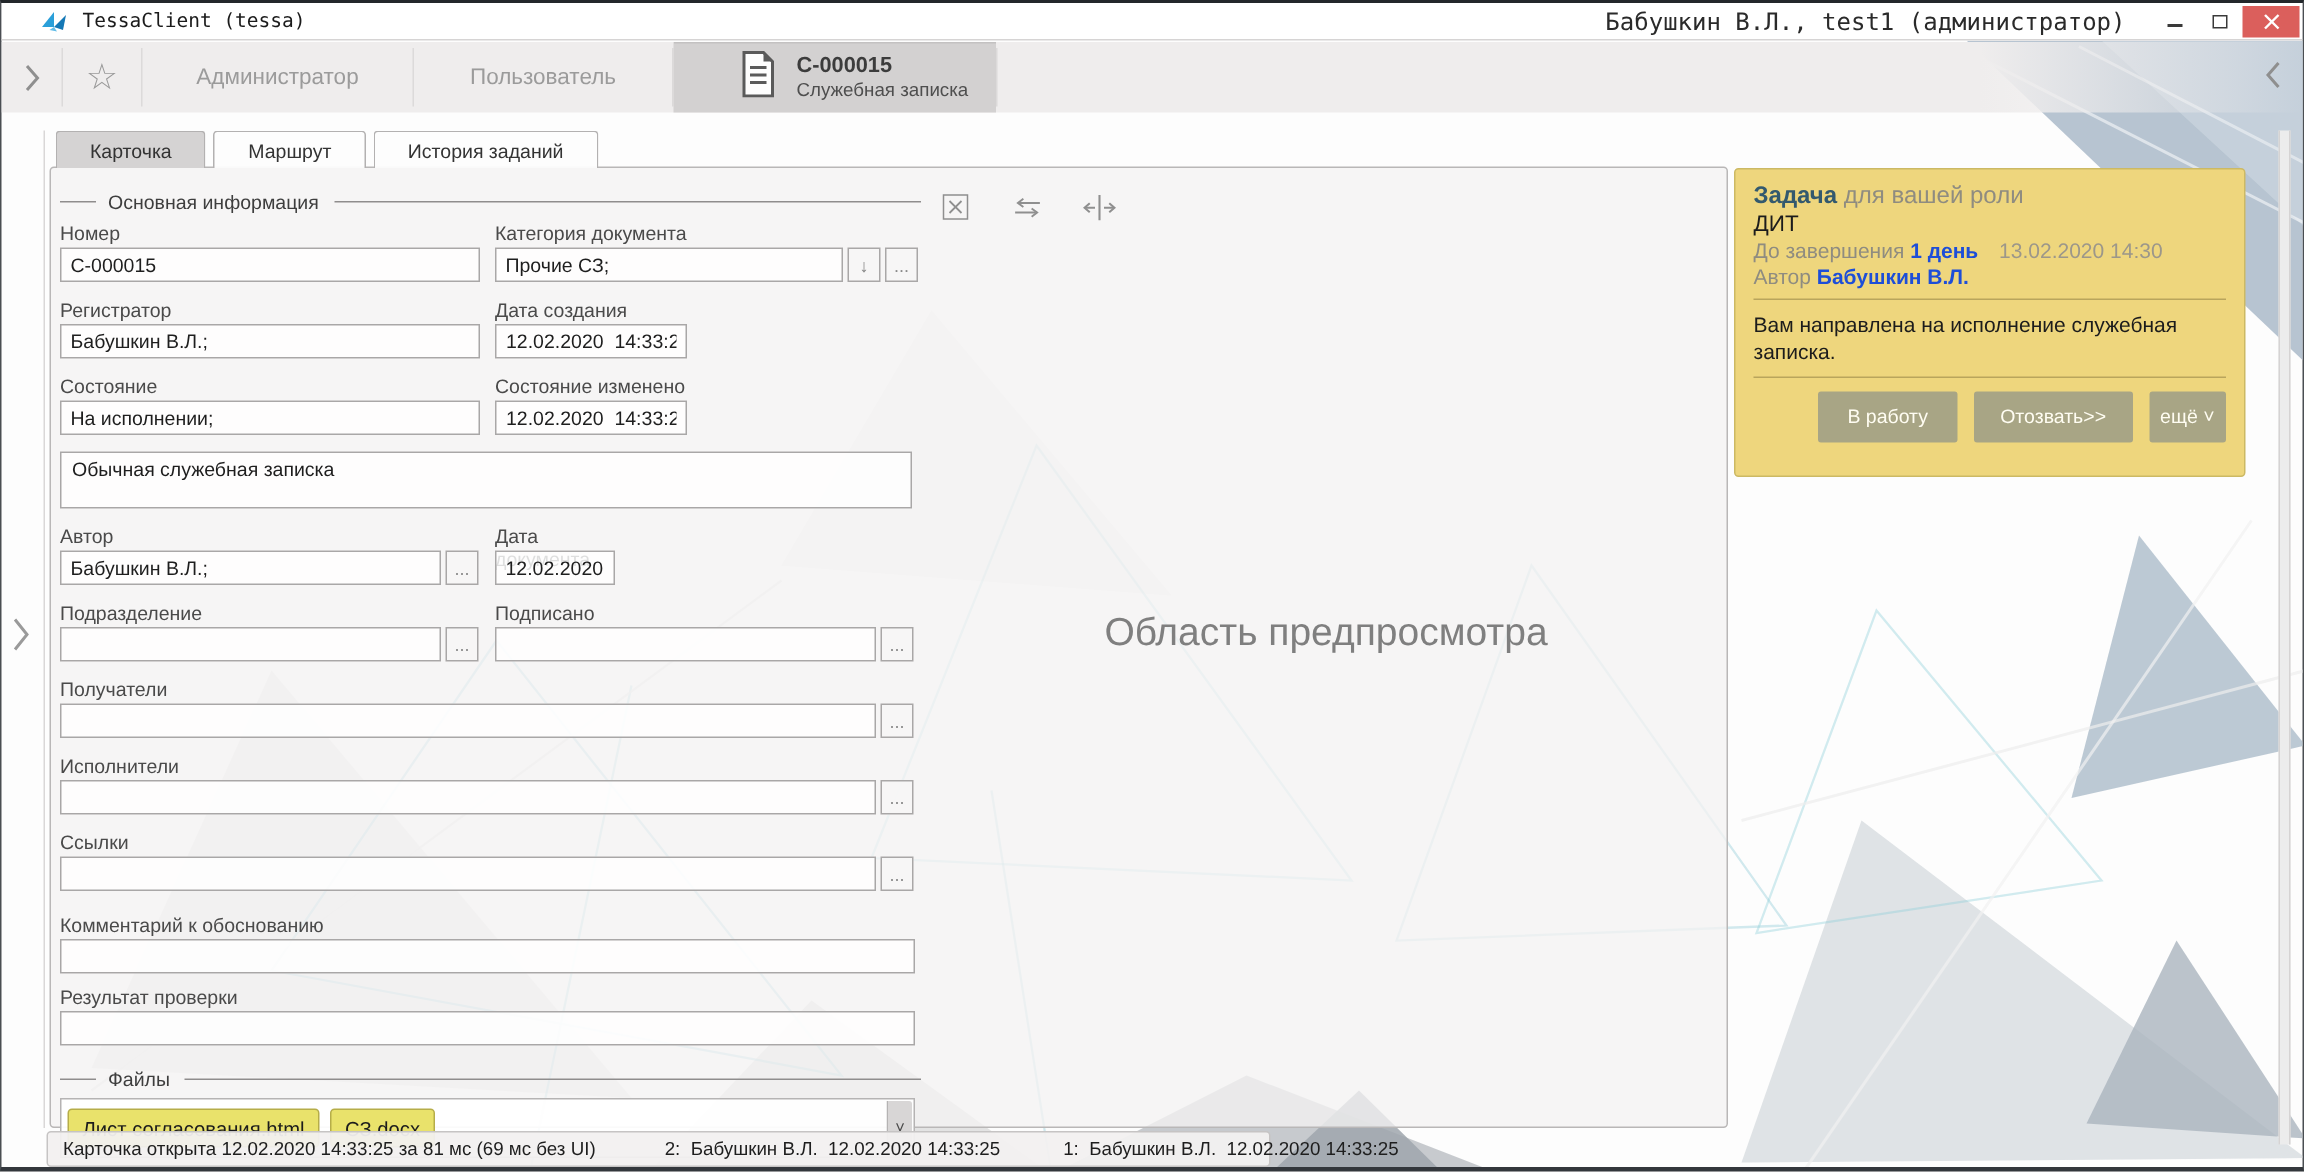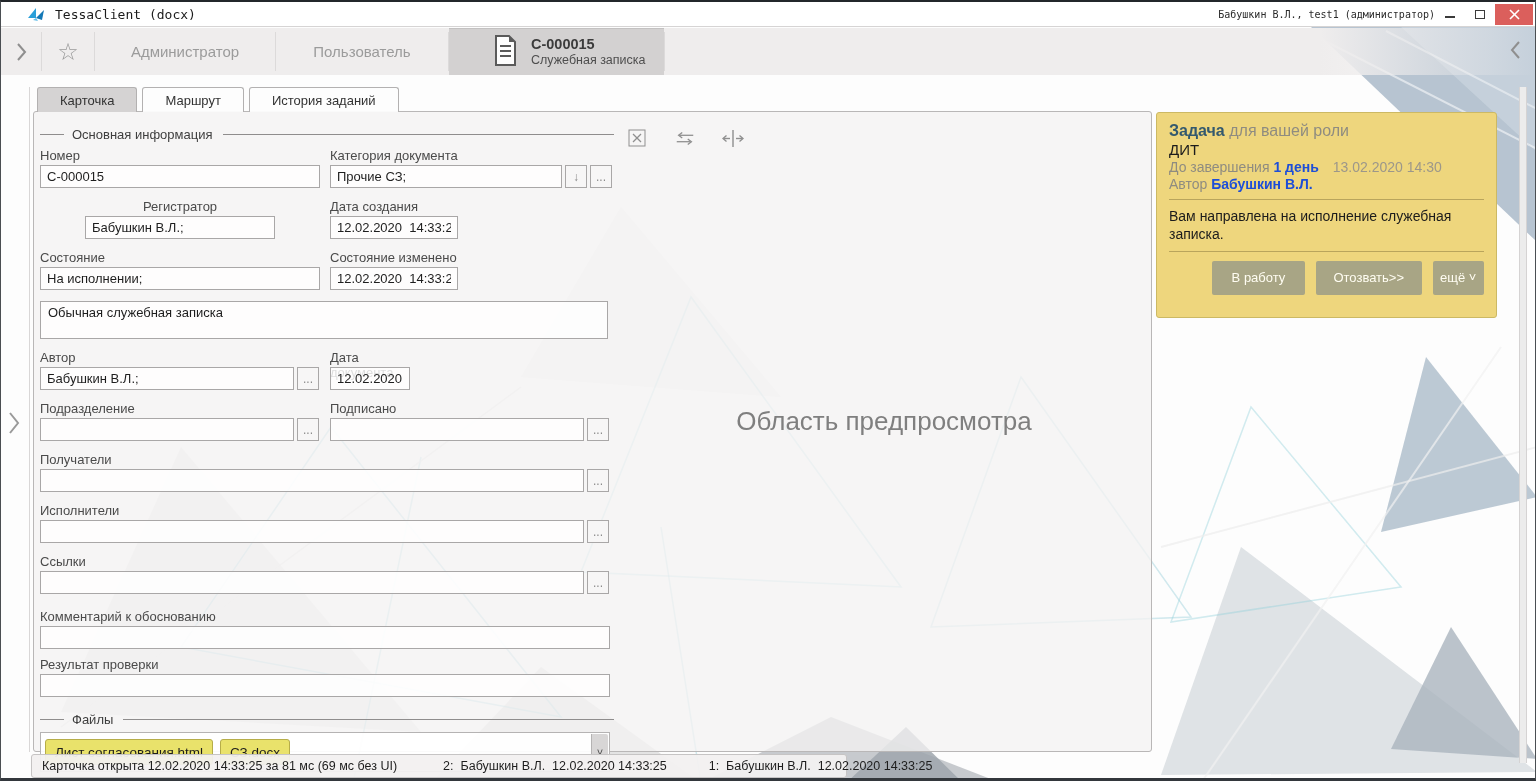--- a/index.html
+++ b/index.html
@@ -13,21 +13,21 @@
   }
   
   .titlebar {
     position:absolute; left:0; top:0; width:100%; height:25px; background:#ffffff;
     border-bottom:1px solid #d6d4d4; display:flex; align-items:center; z-index:30;
     font-family:"DejaVu Sans Mono", monospace;
   }
   .titlebar .logo { margin:0 10px 0 26px; display:flex; }
   .titlebar .title { font-size:13px; color:#1b1b1b; }
   .titlebar .spacer { flex:1; }
-  .titlebar .user { font-size:10px; color:#2a2a2a; }
+  .titlebar .user { font-size:16px; color:#2a2a2a; margin-right:18px; }
   .winbtn { width:30px; height:21px; display:flex; align-items:center; justify-content:center; cursor:pointer; }
   .winbtn.min span { display:block; width:10px; height:0; border-bottom:2px solid #3a3a3a; margin-top:6px; }
   .winbtn.max span { display:block; width:10px; height:9px; border:1.5px solid #3a3a3a; background:transparent; }
   .winbtn.close { width:38px; background:#db5f5c; margin-right:2px; }
   
   .tabstrip {
     position:absolute; left:0; top:26px; width:100%; height:47px; z-index:10;
     background:linear-gradient(to right,#efeded 0%, #efeded 86%, rgba(239,237,237,0.25) 97%, rgba(239,237,237,0) 100%);
     display:flex; align-items:stretch;
   }
@@ -171,21 +171,21 @@
   </svg>
 
   <div class="titlebar">
     <span class="logo">
       <svg width="18" height="15" viewBox="0 0 18 15">
         <polygon points="1,11 9,1 9,11" fill="#2a9fd9"></polygon>
         <polygon points="9,11 17,3 15,13" fill="#1478b6"></polygon>
         <polygon points="6,13 9,11 11,14" fill="#63bde8"></polygon>
       </svg>
     </span>
-    <span class="title">TessaClient (docx)</span>
+    <span class="title">TessaClient (tessa)</span>
     <span class="spacer"></span>
     <span class="user">Бабушкин В.Л., test1 (администратор)</span>
     <div class="winbtn min">
         <span></span>
       </div>
     <div class="winbtn max">
         <span></span>
       </div>
     <div class="winbtn close">
       <svg width="11" height="11" viewBox="0 0 11 11">
@@ -310,21 +310,21 @@
               <span>↓</span>
             </div>
             <div class="sq-btn">
               <span>...</span>
             </div>
           </div>
         </div>
       </div>
 
       <div class="frow">
-        <div class="fcol" style="width:280px; margin-right:10px;align-items:center;">
+        <div class="fcol" style="width:280px; margin-right:10px;">
           <span class="flabel">Регистратор</span>
           <input class="ibox" readonly="" value="Бабушкин В.Л.;" style="">
         </div>
         <div class="fcol" style="width:128px;">
           <span class="flabel">Дата создания</span>
           <input class="ibox" readonly="" value="12.02.2020  14:33:23" style="">
         </div>
       </div>
 
       <div class="frow">

